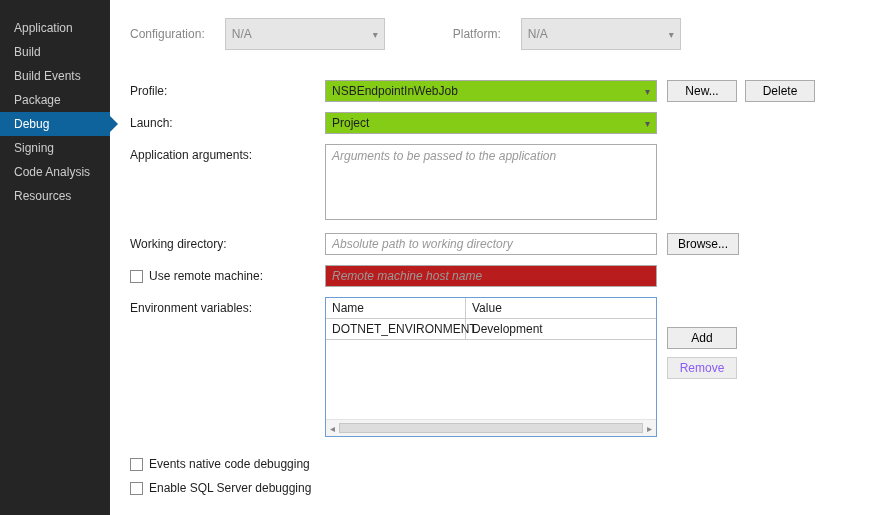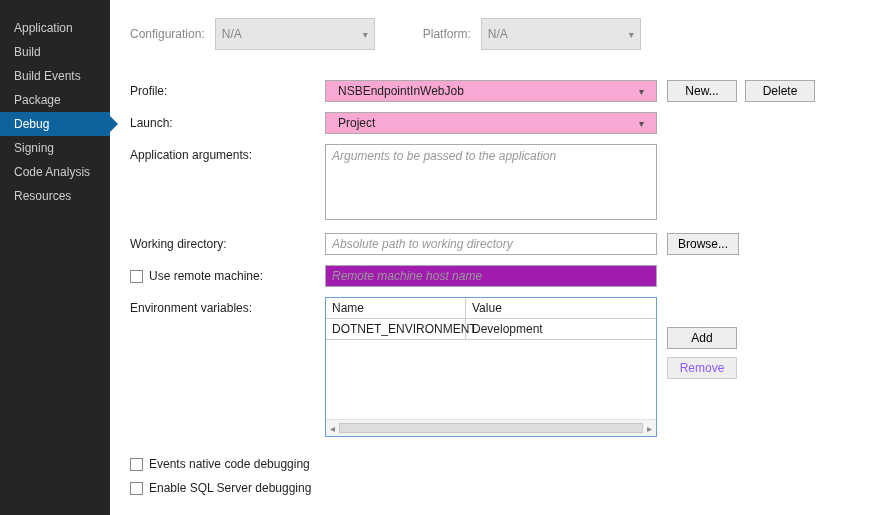--- a/index.html
+++ b/index.html
@@ -41,21 +41,21 @@
     border-left: 8px solid #0e639c;
   }
   .main {
     flex: 1;
     padding: 18px 10px 10px 20px;
   }
   .toprow {
     display: flex;
     align-items: center;
     margin-bottom: 30px;
-    gap: 10px;
+    gap: 20px;
   }
   .label-muted { color: #888; }
   .select-disabled {
     display: inline-flex;
     align-items: center;
     justify-content: space-between;
     background: #e6e6e6;
     border: 1px solid #c9c9c9;
     color: #888;
     height: 22px;
@@ -81,38 +81,38 @@
   .row-btns {
     display: flex;
     gap: 8px;
     margin-left: 10px;
   }
   .select {
     display: flex;
     align-items: center;
     justify-content: space-between;
     border: 1px solid #ababab;
-    background: #f9a8d4;
+    background: #84cc16;
     height: 22px;
-    padding: 0 12px;
+    padding: 0 6px;
     width: 100%;
   }
   .select .chev { color: #555; }
   textarea, input[type=text].txt {
     border: 1px solid #ababab;
     font: inherit;
     padding: 4px 6px;
     width: 100%;
     resize: none;
   }
   textarea { height: 76px; font-style: italic; }
   .txt { height: 22px; }
   input::placeholder, textarea::placeholder { color: #999; font-style: italic; }
   .txt[disabled] {
-    background: #a21caf;
+    background: #b91c1c;
     color: #bbb;
   }
   .btn {
     min-width: 70px;
     height: 22px;
     border: 1px solid #ababab;
     background: #eee;
     font: inherit;
     cursor: pointer;
     padding: 0 10px;

